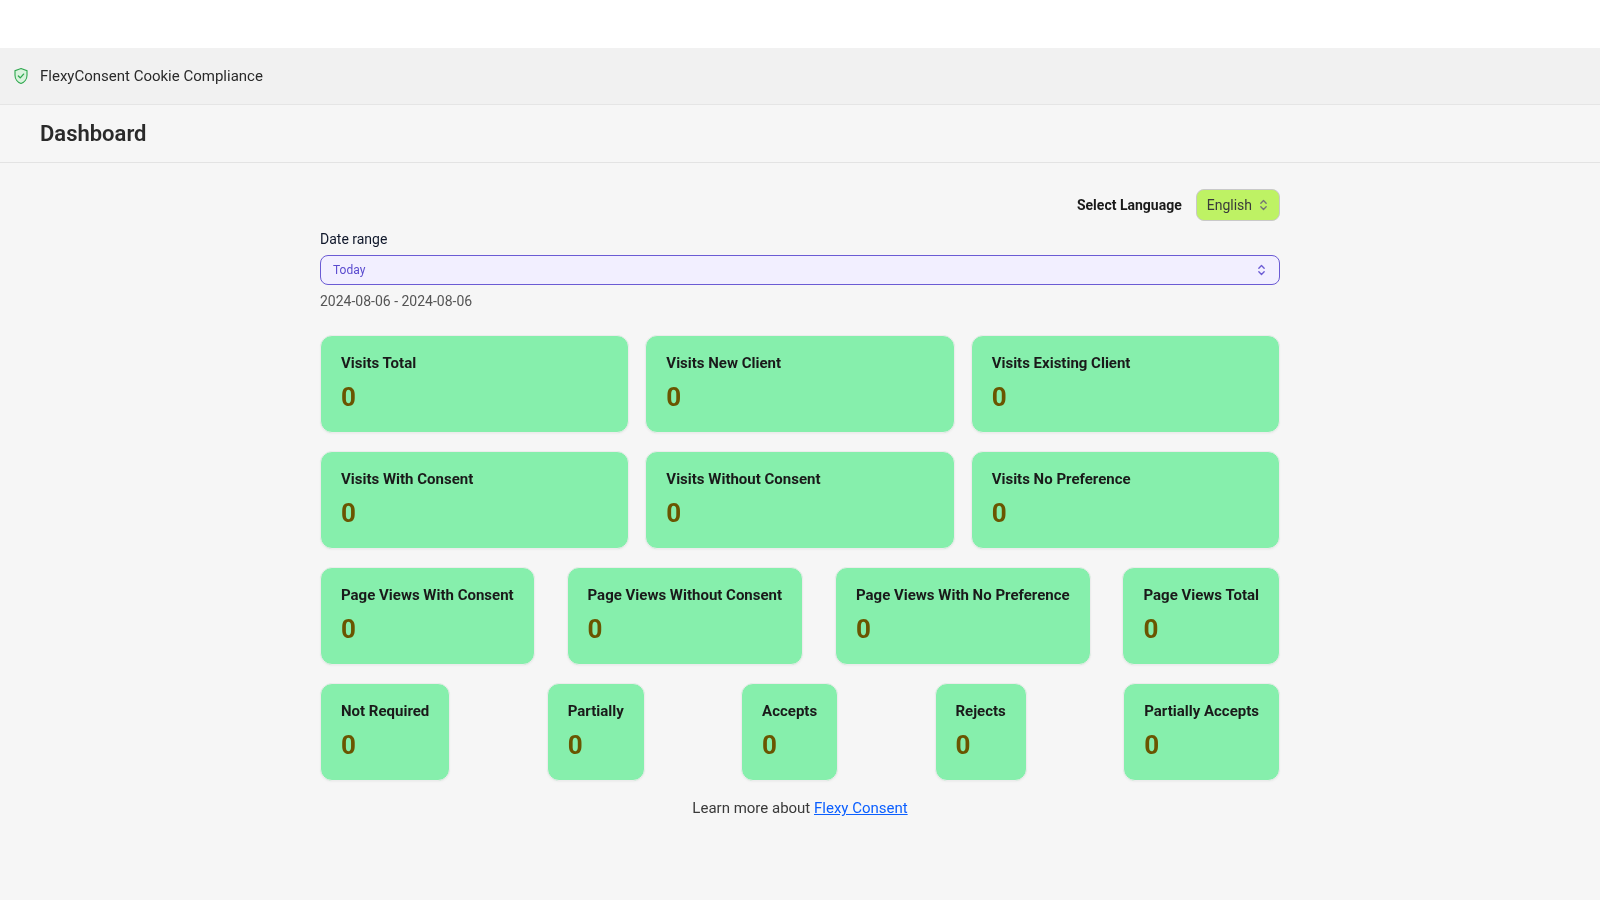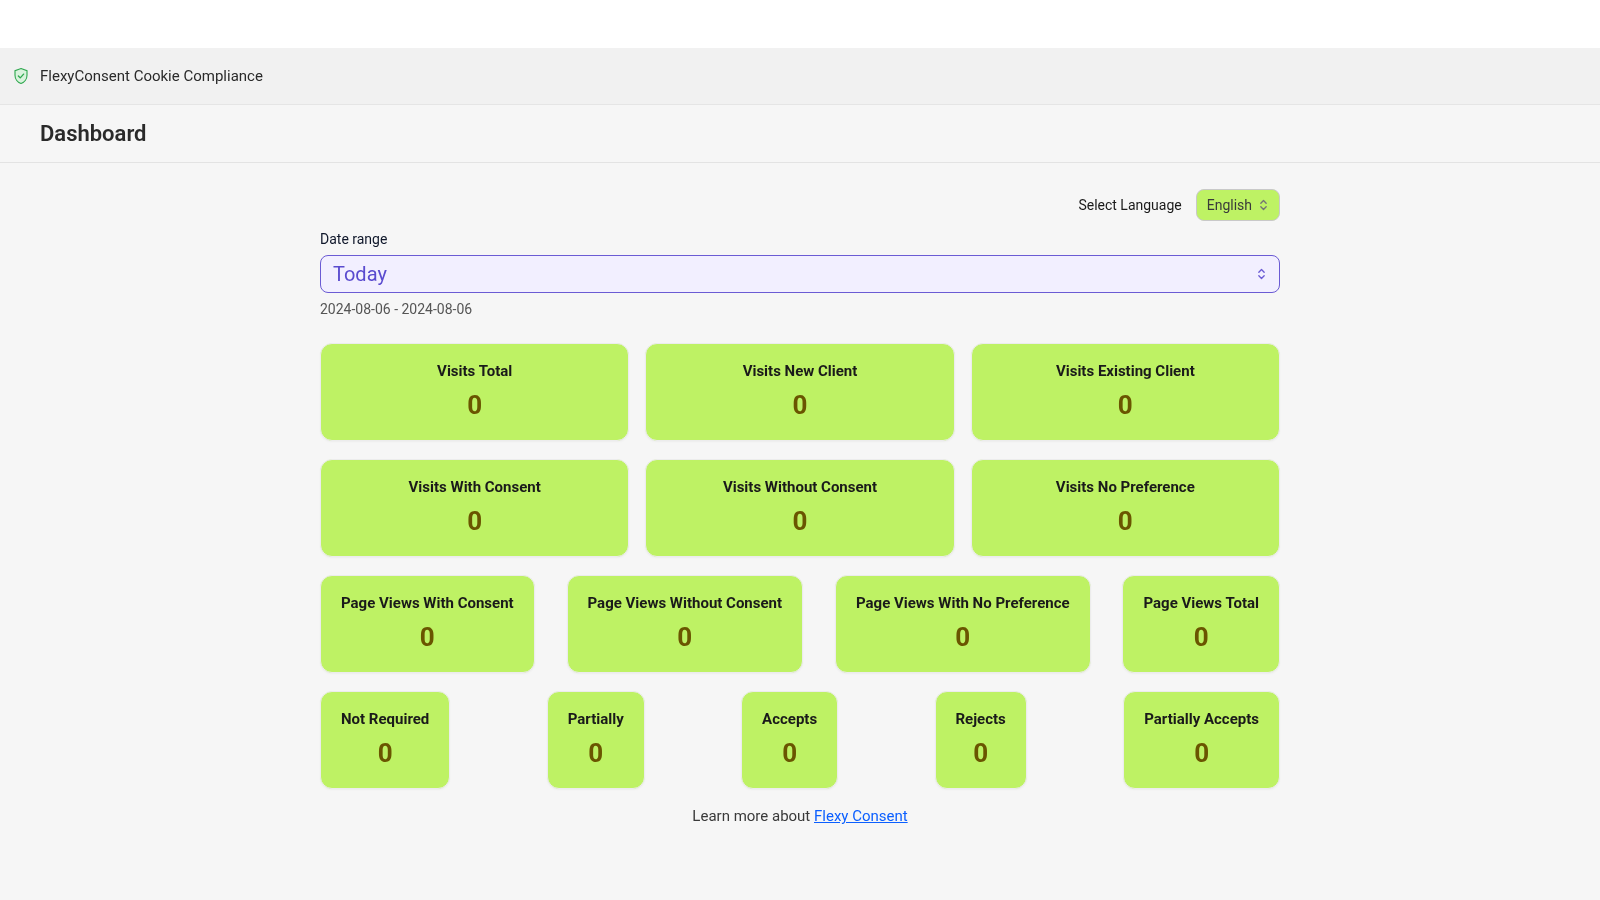--- a/index.html
+++ b/index.html
@@ -58,21 +58,21 @@
     .lang-row {
       display: flex;
       justify-content: flex-end;
       align-items: center;
       gap: 14px;
       margin-bottom: 10px;
       padding-top: 6px;
     }
     .lang-label {
       font-size: 14px;
-      font-weight: 400;
+      font-weight: 700;
       color: #1a1a1a;
     }
     .lang-select {
       display: inline-flex;
       align-items: center;
       gap: 6px;
       border: 1px solid #c9c9c9;
       border-radius: 8px;
       background: #bef264;
       padding: 7px 10px;
@@ -90,44 +90,43 @@
       border: 1px solid #6b5bd4;
       border-radius: 8px;
       background: #f2efff;
       padding: 6px 12px;
       display: flex;
       align-items: center;
       justify-content: space-between;
       cursor: pointer;
     }
     .daterange-value {
-      font-size: 20px;
+      font-size: 12px;
       color: #5a4bcf;
     }
     .daterange-info {
       font-size: 14px;
       color: #555555;
       margin-top: 8px;
       margin-bottom: 26px;
     }
     .card-row {
       display: flex;
       gap: 16px;
       margin-bottom: 18px;
     }
     .card-row-3 .card { flex: 1 1 0; }
     .card-row-4 { justify-content: space-between; gap: 8px; }
     .card-row-5 { justify-content: space-between; }
     .card {
-      background: #bef264;
+      background: #86efac;
       border: 1px solid #ececec;
       border-radius: 12px;
       box-shadow: 0 1px 2px rgba(0,0,0,0.04);
       padding: 18px 20px 20px;
-      text-align: center;
     }
     .card-title {
       font-size: 15px;
       font-weight: 700;
       color: #1a1a1a;
       margin-bottom: 10px;
     }
     .card-value {
       font-size: 26px;
       font-weight: 700;

